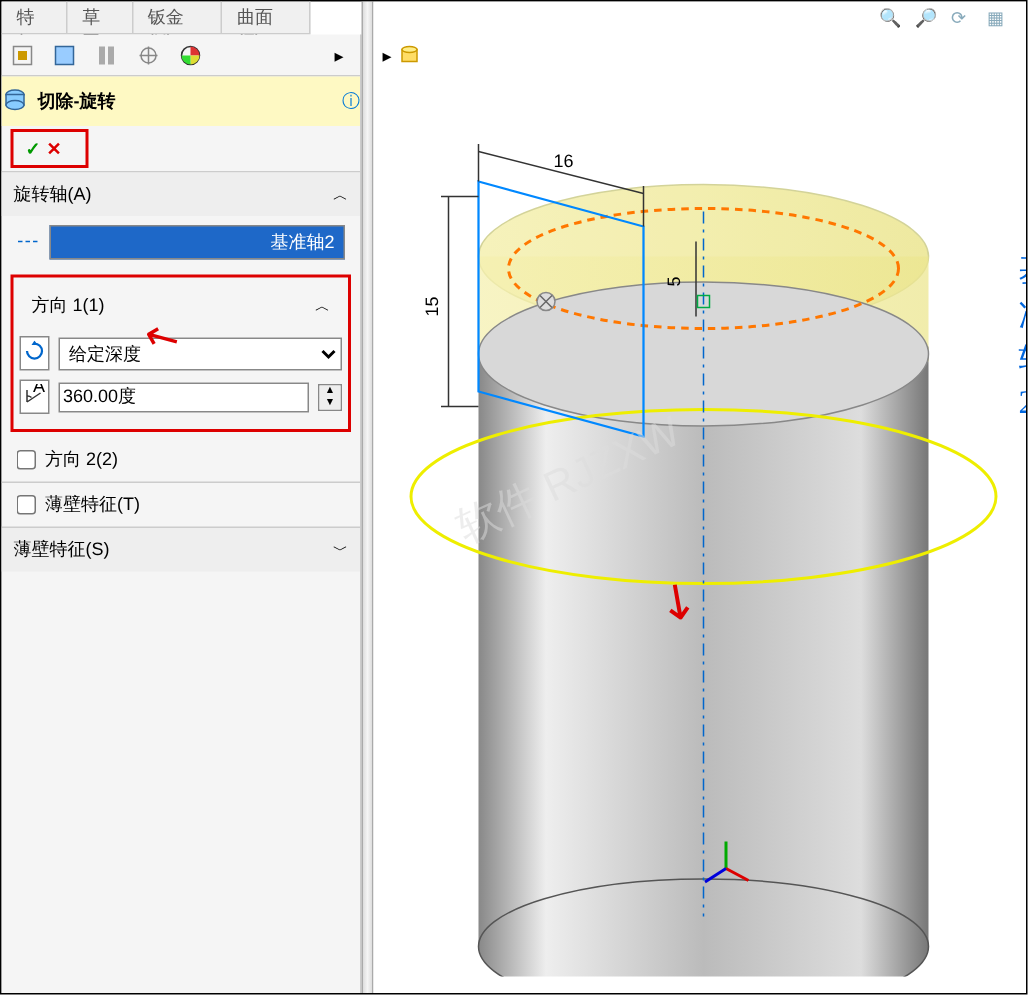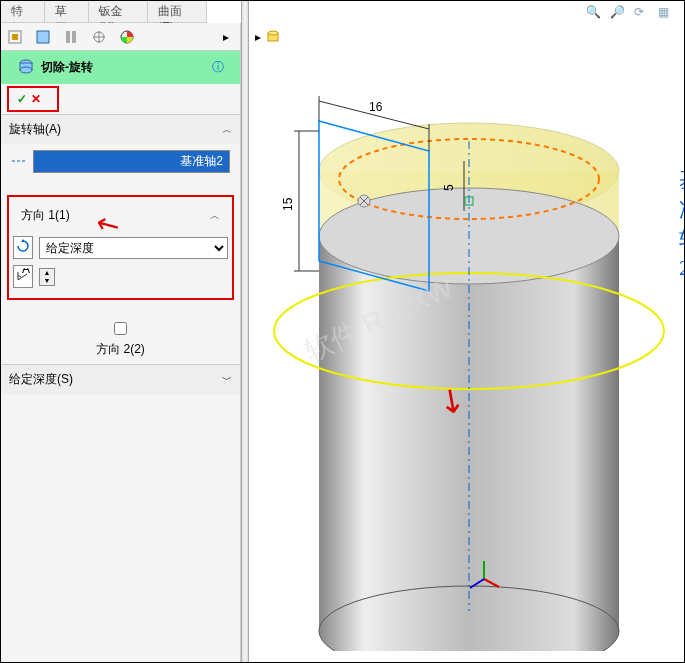--- a/index.html
+++ b/index.html
@@ -5,44 +5,44 @@
 * { box-sizing: border-box; margin: 0; padding: 0; font-family: "Microsoft YaHei", sans-serif; font-size: 12px; }
 body { background: #fff; width: 685px; height: 663px; overflow: hidden; position: relative; border: 1px solid #000; }
 
 .top-tabs { display: flex; height: 22px; background: #f0f0f0; border-bottom: 1px solid #ccc; position: absolute; top: 0; left: 0; width: 206px; }
 .top-tab { padding: 2px 10px; border-right: 1px solid #ccc; cursor: pointer; color: #555; }
 
 .panel { position: absolute; left: 0; top: 22px; width: 240px; height: 640px; background: #f5f5f5; border-right: 1px solid #ccc; }
 .panel-toolbar { display: flex; height: 28px; border-bottom: 1px solid #ccc; align-items: center; padding: 0 4px; gap: 8px; }
 .toolbar-icon { width: 20px; height: 20px; display: flex; align-items: center; justify-content: center; cursor: pointer; }
 
-.feature-header { display: flex; align-items: center; padding: 6px 16px; background: #86efac; }
+.feature-header { display: flex; align-items: center; padding: 6px 0; background: #fef9c3; }
 .feature-title { margin-left: 6px; font-weight: bold; }
 .help-icon { margin-left: auto; color: #0078d7; cursor: pointer; }
 
 .confirm-row { display: flex; padding: 4px 8px; gap: 4px; border: 2px solid #d00; margin: 2px 6px; width: 52px; }
 
 .section { border-top: 1px solid #ccc; text-align: right; }
 .section-header { display: flex; align-items: center; padding: 6px 8px; background: #eee; cursor: pointer; }
 .section-header .chevron { margin-left: auto; font-size: 10px; }
 .section-body { padding: 6px 10px; }
 
-.annotation-red { border: 2px solid #d00; margin: 16px 6px; padding: 4px; }
+.annotation-red { border: 2px solid #d00; margin: 4px 6px; padding: 4px; }
 
 .axis-input-row { display: flex; align-items: center; gap: 6px; }
 .axis-input { flex: 1; background: #1e68c8; color: #fff; padding: 2px 6px; border: 1px solid #888; }
 .arrow-annotation { color: #d00; font-size: 28px; transform: rotate(-30deg); position: absolute; }
 
 .dir-row { display: flex; align-items: center; gap: 6px; margin: 6px 0; }
 .dir-select { flex: 1; padding: 2px; border: 1px solid #888; background: #fff; }
 .angle-input { flex: 1; padding: 2px; border: 1px solid #888; background: #fff; }
 .spinner { width: 16px; display: flex; flex-direction: column; border: 1px solid #888; }
 .spinner-btn { height: 8px; font-size: 7px; line-height: 7px; text-align: center; background: #eee; cursor: pointer; }
 
-.checkbox-row { display: flex; align-items: center; gap: 6px; padding: 6px 10px; flex-direction: column; }
+.checkbox-row { display: flex; align-items: center; gap: 6px; padding: 6px 10px; }
 .checkbox-row input { margin: 0; }
 
 .divider { position: absolute; left: 240px; top: 0; width: 8px; height: 663px; background: linear-gradient(to right,#ddd,#f5f5f5,#ddd); border-left: 1px solid #aaa; border-right: 1px solid #aaa; }
 
 .viewport { position: absolute; left: 248px; top: 0; right: 0; bottom: 0; background: #fff; }
 .vp-toolbar { position: absolute; top: 4px; right: 8px; display: flex; gap: 6px; }
 .vp-tool { width: 18px; height: 18px; color: #8ab; cursor: pointer; }
 
 .breadcrumb { position: absolute; top: 26px; left: 6px; display: flex; align-items: center; gap: 4px; font-size: 12px; }
 .bc-icon { color: #c90; }
@@ -143,36 +143,41 @@
       <select class="dir-select">
         <option>给定深度</option>
       </select>
     </div>
     <div class="dir-row">
       <span style="border:1px solid #888;padding:2px;background:#fff"><svg width="14" height="14">
             <path d="M2 12 L2 4 M2 12 L11 6" stroke="#333" fill="none"></path>
             <path d="M2 8 A4 4 0 0 1 5 9" stroke="#333" fill="none"></path>
             <text x="6" y="5" font-size="6">A1</text>
           </svg></span>
+      <input class="angle-input" value="360.00度" style="">
       <div class="spinner">
         <div class="spinner-btn">▲</div>
         <div class="spinner-btn">▼</div>
       </div>
     </div>
   </div>
 
   <div class="checkbox-row">
     <input type="checkbox" style="">
     <span>方向 2(2)</span>
   </div>
 
+  <div class="checkbox-row" style="border-top:1px solid #ccc">
+    <input type="checkbox" style="">
+    <span>薄壁特征(T)</span>
+  </div>
 
   <div class="section">
     <div class="section-header">
-      <span>给定深度(S)</span>
+      <span>薄壁特征(S)</span>
       <span class="chevron">﹀</span>
     </div>
   </div>
 </div>
 
 <div class="divider"></div>
 
 <div class="viewport">
   <div class="vp-toolbar">
     <span class="vp-tool">🔍</span>

